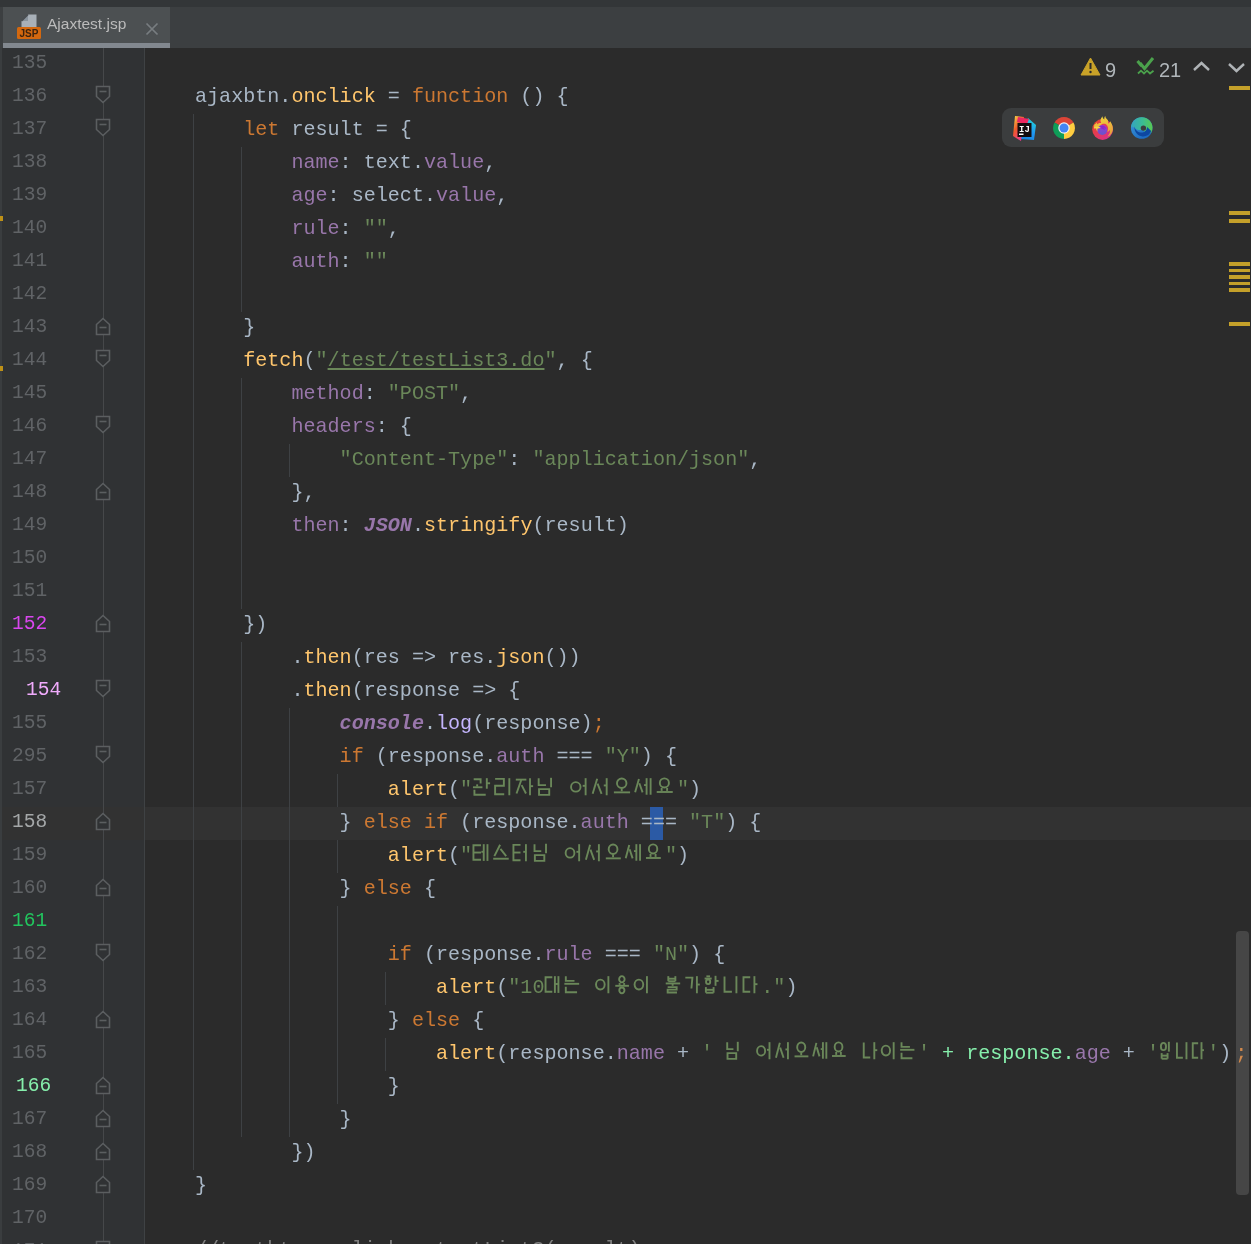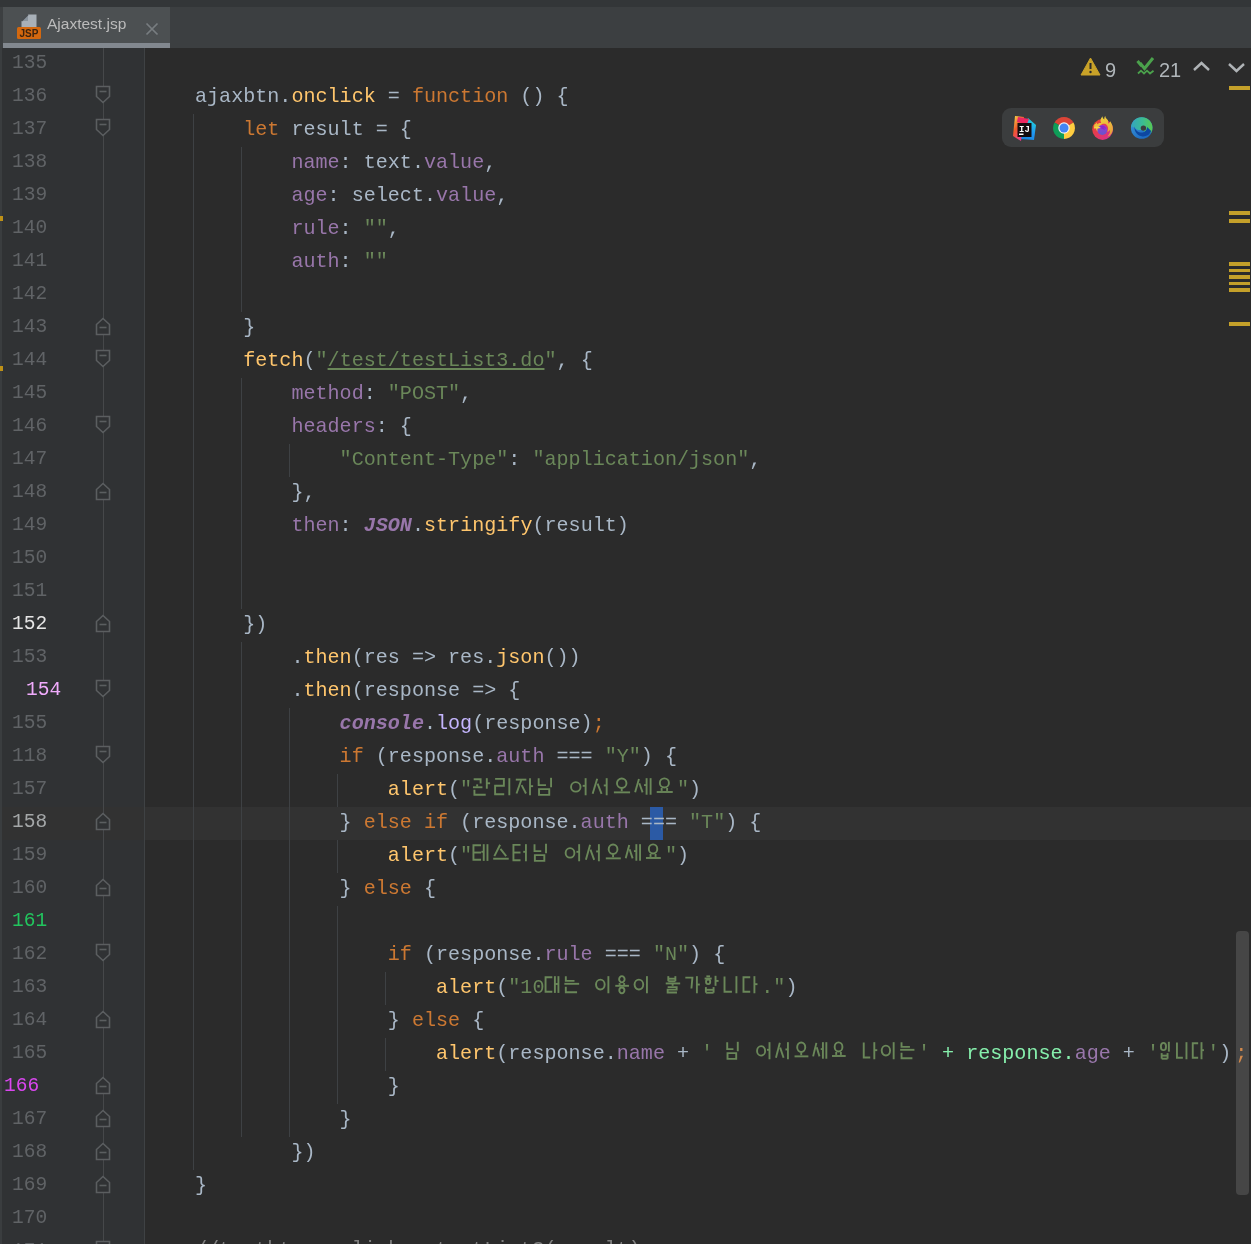--- a/index.html
+++ b/index.html
@@ -29,35 +29,35 @@
 <div class="ln lnum" style="left:12px;top:277.5px;color:#606366">142</div>
 <div class="ln lnum" style="left:12px;top:310.5px;color:#606366">143</div>
 <div class="ln lnum" style="left:12px;top:343.5px;color:#606366">144</div>
 <div class="ln lnum" style="left:12px;top:376.5px;color:#606366">145</div>
 <div class="ln lnum" style="left:12px;top:409.5px;color:#606366">146</div>
 <div class="ln lnum" style="left:12px;top:442.5px;color:#606366">147</div>
 <div class="ln lnum" style="left:12px;top:475.5px;color:#606366">148</div>
 <div class="ln lnum" style="left:12px;top:508.5px;color:#606366">149</div>
 <div class="ln lnum" style="left:12px;top:541.5px;color:#606366">150</div>
 <div class="ln lnum" style="left:12px;top:574.5px;color:#606366">151</div>
-<div class="ln lnum" style="left:12px;top:607.5px;color:#e5e5e5">152</div>
+<div class="ln lnum" style="left:12px;top:607.5px;color:#d946ef">152</div>
 <div class="ln lnum" style="left:12px;top:640.5px;color:#606366">153</div>
 <div class="ln lnum" style="left:26px;top:673.5px;color:#f0abfc">154</div>
 <div class="ln lnum" style="left:12px;top:706.5px;color:#606366">155</div>
-<div class="ln lnum" style="left:12px;top:739.5px;color:#606366">118</div>
+<div class="ln lnum" style="left:12px;top:739.5px;color:#606366">295</div>
 <div class="ln lnum" style="left:12px;top:772.5px;color:#606366">157</div>
 <div class="ln lnum" style="left:12px;top:805.5px;color:#a4a7a8">158</div>
 <div class="ln lnum" style="left:12px;top:838.5px;color:#606366">159</div>
 <div class="ln lnum" style="left:12px;top:871.5px;color:#606366">160</div>
 <div class="ln lnum" style="left:12px;top:904.5px;color:#22c55e">161</div>
 <div class="ln lnum" style="left:12px;top:937.5px;color:#606366">162</div>
 <div class="ln lnum" style="left:12px;top:970.5px;color:#606366">163</div>
 <div class="ln lnum" style="left:12px;top:1003.5px;color:#606366">164</div>
 <div class="ln lnum" style="left:12px;top:1036.5px;color:#606366">165</div>
-<div class="ln lnum" style="left:4px;top:1069.5px;color:#d946ef">166</div>
+<div class="ln lnum" style="left:16px;top:1069.5px;color:#86efac">166</div>
 <div class="ln lnum" style="left:12px;top:1102.5px;color:#606366">167</div>
 <div class="ln lnum" style="left:12px;top:1135.5px;color:#606366">168</div>
 <div class="ln lnum" style="left:12px;top:1168.5px;color:#606366">169</div>
 <div class="ln lnum" style="left:12px;top:1201.5px;color:#606366">170</div>
 <div class="ln lnum" style="left:12px;top:1234.5px;color:#606366">171</div>
 <svg class="abs" style="left:0;top:0" width="130" height="1244" fill="none">
     <path d="M96.5,86.5 h13 v10 l-6.5,6 l-6.5,-6 Z" fill="#303234" stroke="#5b5e60" stroke-width="1.6"></path>
     <path d="M99.5,91.5 h7" stroke="#5b5e60" stroke-width="1.6"></path>
     <path d="M96.5,119.5 h13 v10 l-6.5,6 l-6.5,-6 Z" fill="#303234" stroke="#5b5e60" stroke-width="1.6"></path>
     <path d="M99.5,124.5 h7" stroke="#5b5e60" stroke-width="1.6"></path>

